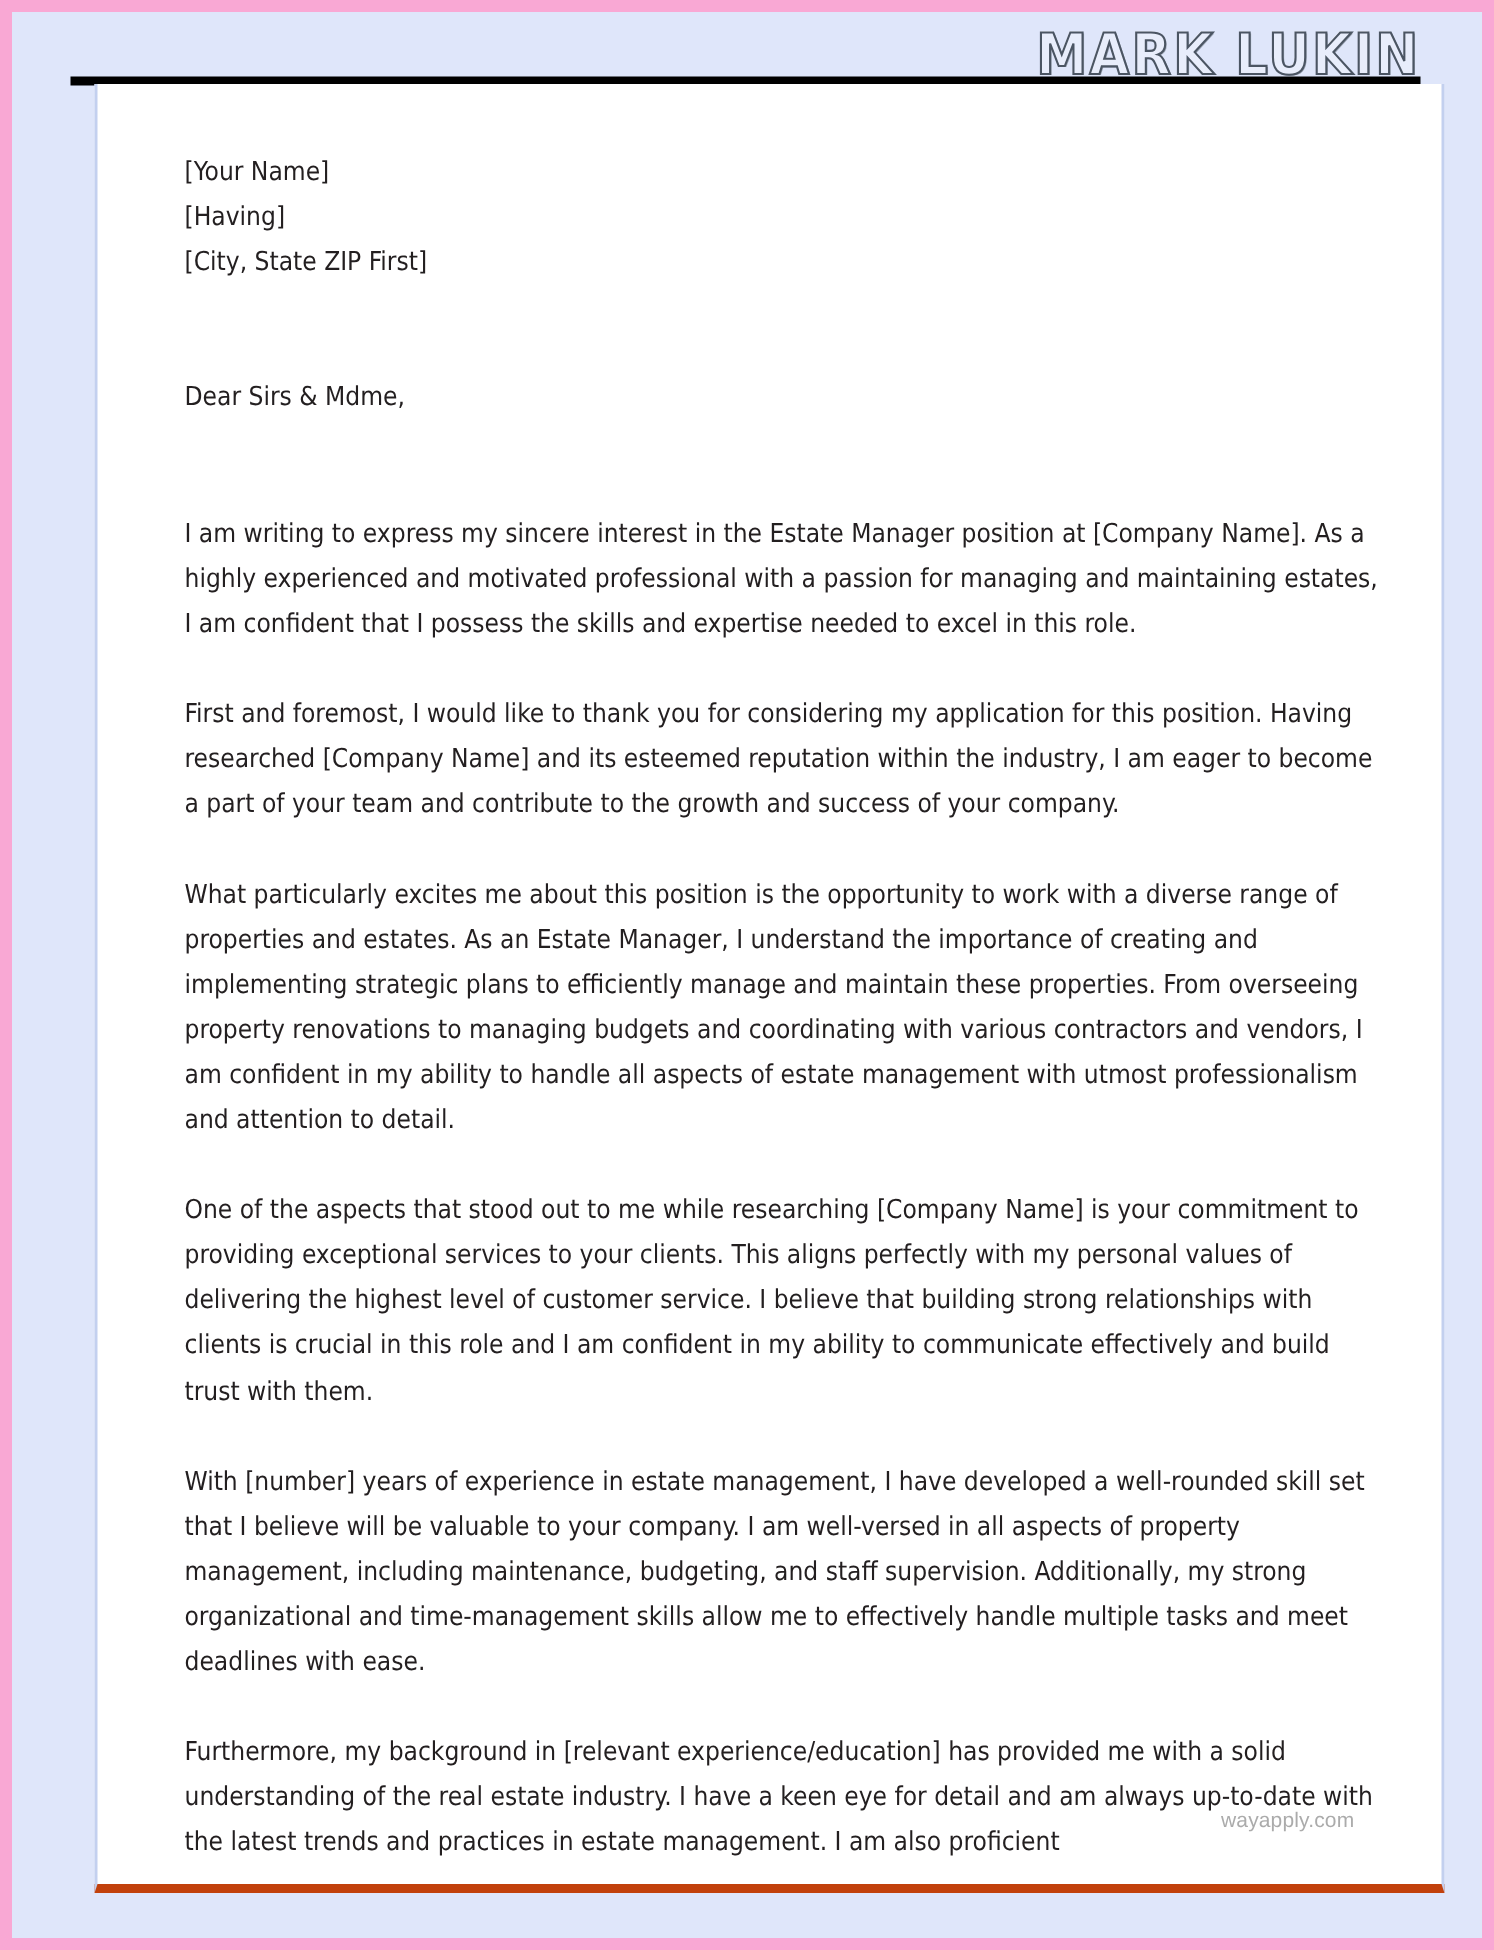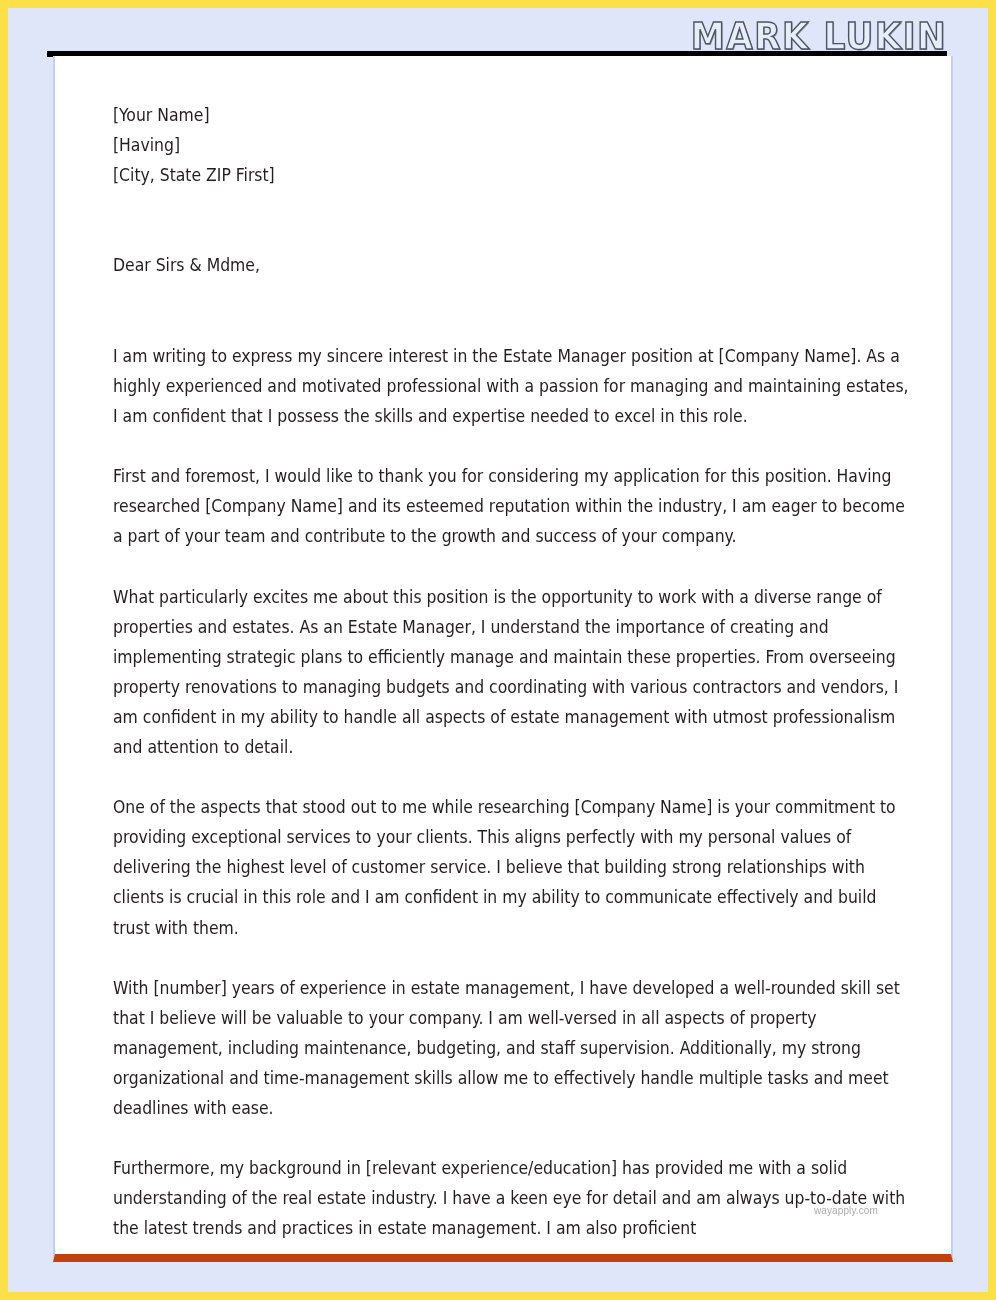--- a/index.html
+++ b/index.html
@@ -9,21 +9,21 @@
     overflow:hidden;
     background:#000;
     font-family:"DejaVu Sans Condensed","Liberation Sans",sans-serif;
   }
 
   
   #frame {
     position:absolute;
     left:0; top:0;
     width:996px; height:1300px;
-    background:#fde047;
+    background:#f9a8d4;
   }
 
   
   #canvas {
     position:absolute;
     left:8px; top:8px;
     width:980px; height:1284px;
     background:#dfe6fa;
     overflow:hidden;
   }
@@ -53,26 +53,26 @@
   #header-rule {
     position:absolute;
     left:39px; top:43px;
     width:900px; height:6px;
     background:#000;
   }
 
   
   #page {
     position:absolute;
-    left:45px; top:48px;
+    left:55px; top:48px;
     width:900px; height:1206px;
     background:#ffffff;
     border-left:2px solid #c3d0ef;
     border-right:2px solid #c3d0ef;
-    border-bottom:8px solid #c2410c;
+    border-bottom:6px solid #c2410c;
     overflow:visible;
   }
 
   
   #letter-body {
     position:absolute;
     left:58px; top:44px;
     width:797px;
     font-size:17.4px;
     line-height:30.1px;
@@ -83,21 +83,21 @@
   .sender-line { display:block; white-space:nowrap; }
 
   .blank-line { height:30.1px; }
 
   .para { margin:0; }
 
   
   #watermark {
     position:absolute;
     left:806px; top:1197px;
-    font-size:10px;
+    font-size:14px;
     color:#8b8b8b;
     opacity:0.72;
     white-space:nowrap;
     font-family:"Liberation Sans",sans-serif;
     letter-spacing:0.1px;
   }
 </style>
 </head>
 <body>
 

